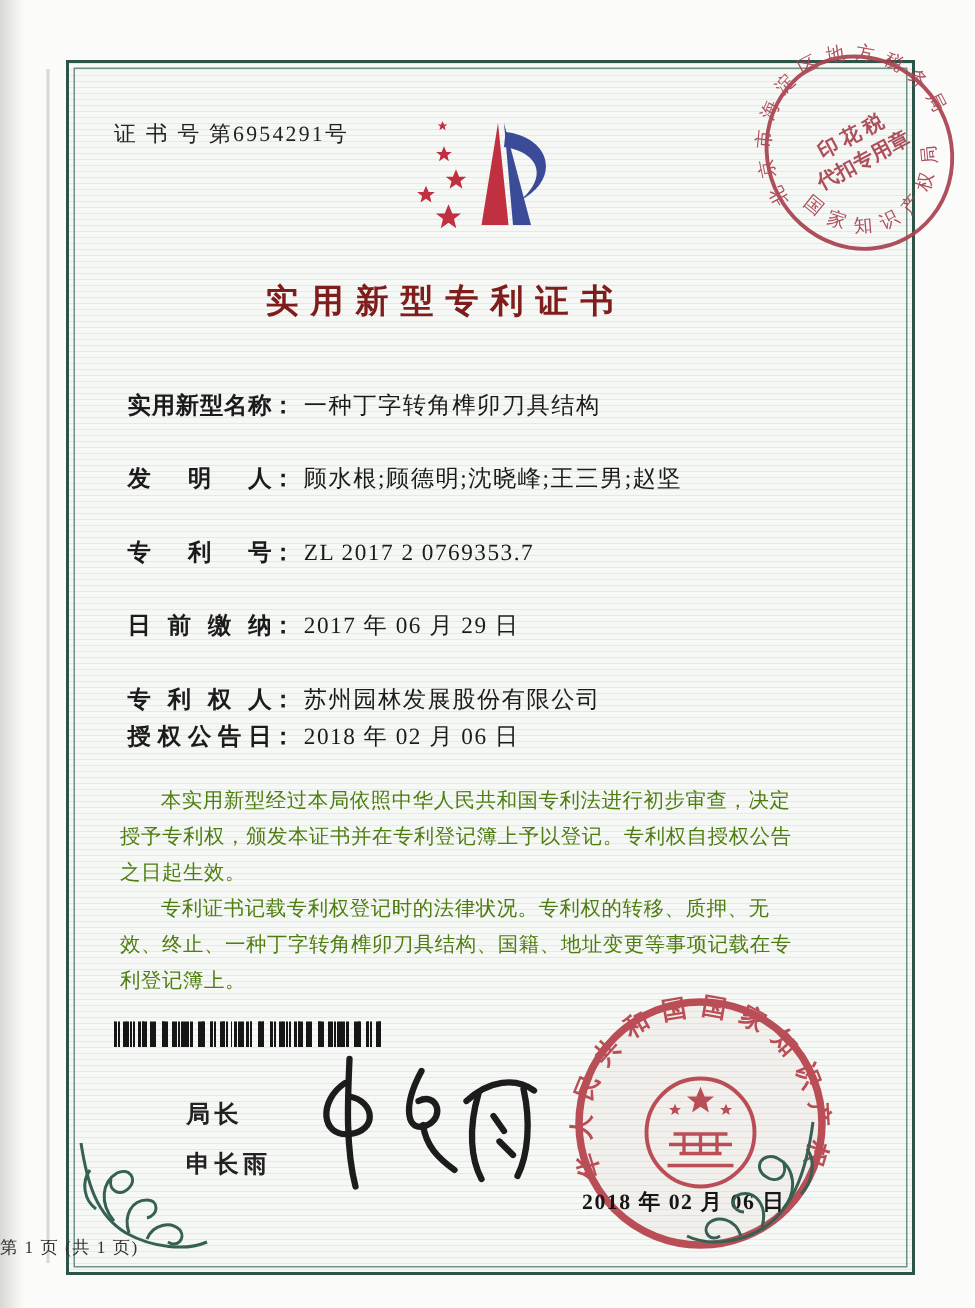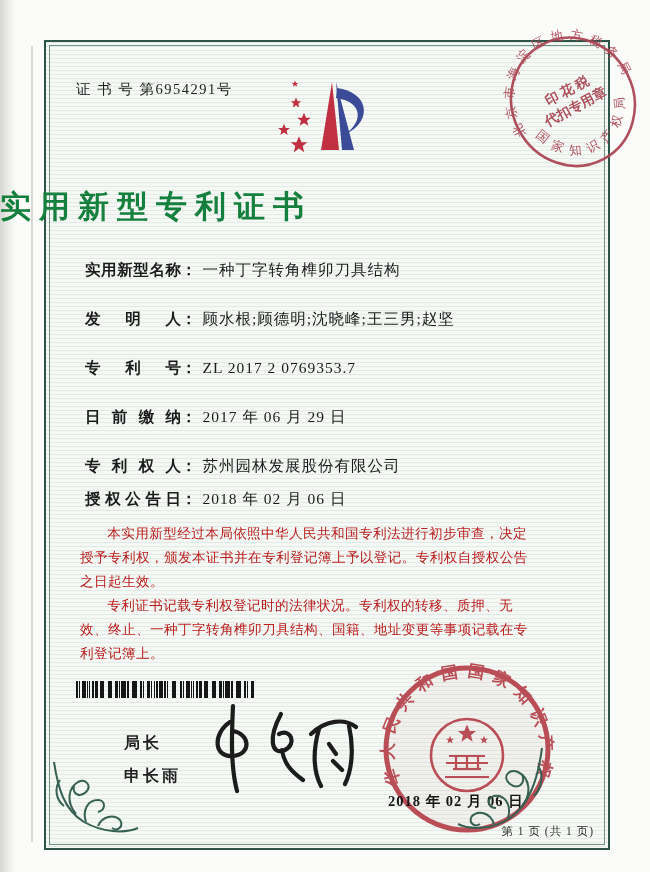--- a/index.html
+++ b/index.html
@@ -18,46 +18,46 @@
   .frame{position:absolute;left:44px;top:40px;width:562px;height:806px;
     border:2px solid #2c5449;
     background:
       repeating-linear-gradient(180deg,rgba(122,170,150,.16) 0 1px,rgba(255,255,255,0) 1px 4px),
       #f5f8f4;}
   .frame-inner{position:absolute;left:3px;top:3px;right:3px;bottom:3px;
     border:1px solid #6d9183;}
   .content{position:absolute;left:0;top:0;width:594px;height:872px;}
   .cert-number{position:absolute;left:76px;top:80px;font-size:14.5px;
     letter-spacing:1.5px;color:#222;}
-  .title{position:absolute;left:0;right:0;top:186px;text-align:left;
-    font-size:31px;font-weight:700;letter-spacing:8px;color:#15803d;}
+  .title{position:absolute;left:0;right:0;top:186px;text-align:center;
+    font-size:22px;font-weight:700;letter-spacing:8px;color:#7f1d1d;}
   .logo{position:absolute;left:260px;top:54px;}
   .stamp{position:absolute;left:494px;top:22px;transform:rotate(-28deg);opacity:.92;}
   .fields{position:absolute;left:85px;top:260px;right:55px;font-size:15.5px;}
   .field-row{margin-bottom:28px;white-space:nowrap;}
-  .field-row:nth-child(5){margin-bottom:12px;}
+  .field-row:nth-child(5){margin-bottom:4px;}
   .field-label{display:inline-block;width:96px;text-align:justify;
     text-align-last:justify;-moz-text-align-last:justify;font-weight:600;}
   .field-colon{font-weight:600;}
   .field-value{margin-left:6px;letter-spacing:1px;}
   .paragraphs{position:absolute;left:80px;right:57px;top:522px;
-    font-size:13.6px;line-height:1.76;color:#b91c1c;}
+    font-size:13.6px;line-height:1.76;color:#4d7c0f;}
   .paragraphs p{margin:0;text-indent:2em;letter-spacing:.4px;}
   .barcode{position:absolute;left:76px;top:681px;width:178px;height:17px;
     background:
       repeating-linear-gradient(90deg,#161616 0 2px,transparent 2px 3px,#161616 3px 4px,transparent 4px 8px),
       repeating-linear-gradient(90deg,#161616 0 1px,transparent 1px 6px,#161616 6px 9px,transparent 9px 13px);}
   .sig-block{position:absolute;left:88px;top:733px;font-size:16px;
     font-weight:700;font-family:"Liberation Sans","DejaVu Sans",sans-serif;color:#222;margin-left:36px;}
   .sig-block div{margin-bottom:12px;letter-spacing:3px;}
   .signature-svg{position:absolute;left:178px;top:698px;}
   .seal{position:absolute;left:374px;top:656px;opacity:.93;}
   .seal-date{position:absolute;left:388px;top:792px;font-size:14.5px;
     font-weight:600;color:#161616;letter-spacing:1px;}
-  .footer{position:absolute;left:0;right:0;top:824px;text-align:right;
+  .footer{position:absolute;left:0;right:0;top:824px;text-align:left;
     font-size:11.5px;letter-spacing:1px;color:#333;}
   .flourish{position:absolute;}
   .flourish.bl{left:46px;top:758px;}
   .flourish.br{right:44px;top:742px;transform:scaleX(-1);}
 </style>
 </head>
 <body>
 
 <div class="page">
 

